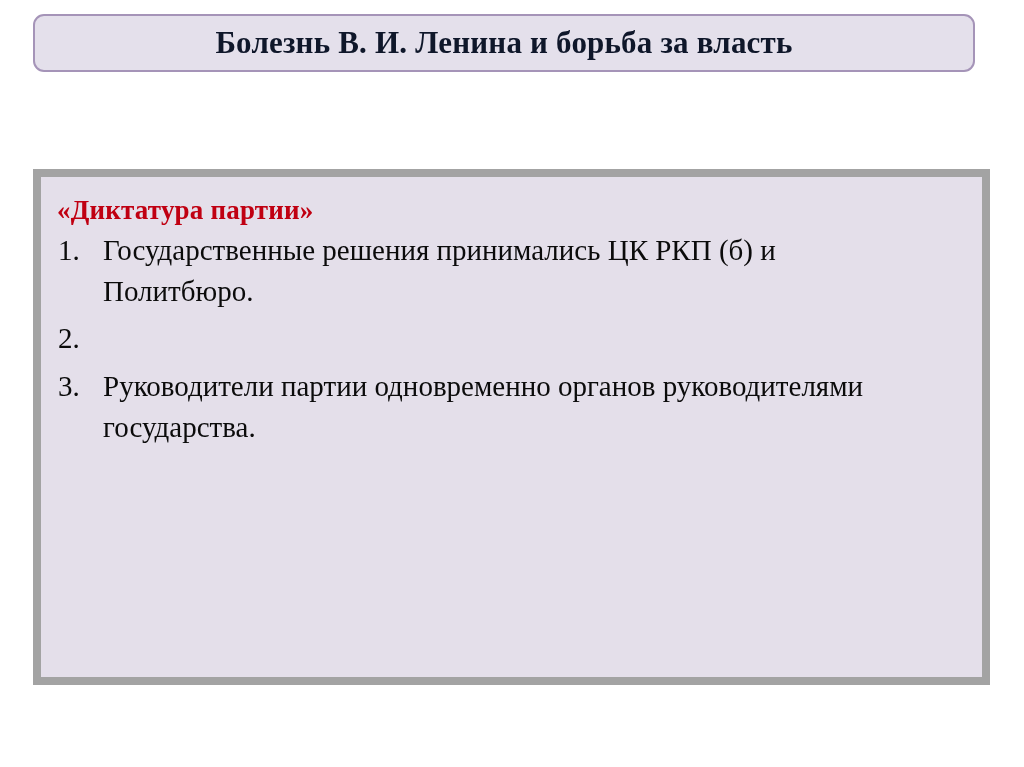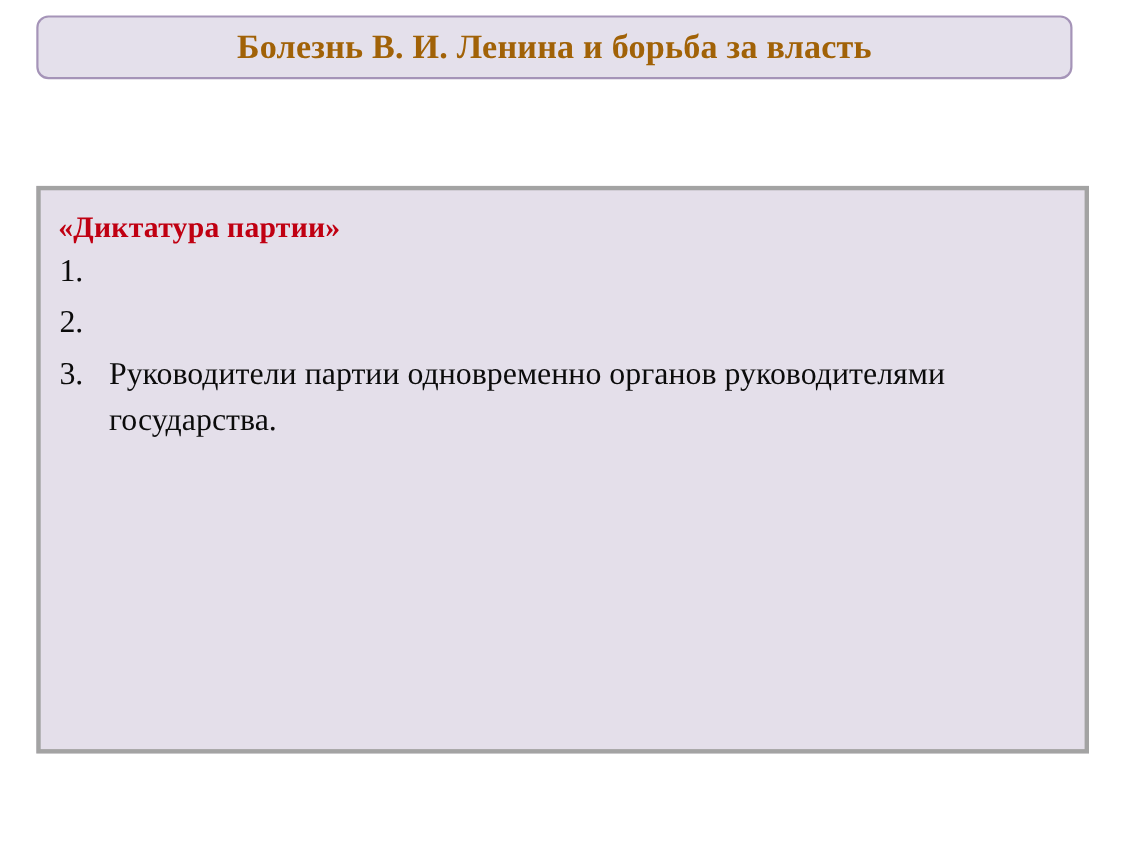--- a/index.html
+++ b/index.html
@@ -37,36 +37,36 @@
     border-radius: 11px;
     display: flex;
     align-items: center;
     justify-content: center;
   }
   .title-text {
     font-family: "Liberation Serif", "DejaVu Serif", serif;
     font-weight: bold;
     font-size: 31px;
     line-height: 1.05;
-    color: #a16207;
+    color: #0f172a;
     letter-spacing: 0.2px;
     white-space: nowrap;
     text-align: left;
   }
 
   
   .content-box {
     position: absolute;
     left: 33px;
     top: 169px;
     width: 957px;
     height: 516px;
     box-sizing: border-box;
     background: #E4DFEA;
-    border: 4px solid #a3a3a3;
+    border: 8px solid #a3a3a3;
     padding: 16px 20px 10px 8px;
   }
 
   .section-heading {
     font-family: "Liberation Serif", "DejaVu Serif", serif;
     font-weight: bold;
     font-size: 27px;
     line-height: 1.15;
     color: #C00012;
     margin: 2px 0 4px 8px;
@@ -114,20 +114,21 @@
   </div>
 
   <div class="content-box">
 
     <div class="section-heading">«Диктатура партии»</div>
 
     <ol class="bullet-list">
 
       <li class="bullet-item">
         <span class="bullet-num">1.</span>
+        <span class="bullet-text">Государственные решения принимались ЦК РКП (б) и Политбюро.</span>
       </li>
 
       <li class="bullet-item">
         <span class="bullet-num">2.</span>
       </li>
 
       <li class="bullet-item">
         <span class="bullet-num">3.</span>
         <span class="bullet-text">Руководители партии одновременно органов руководителями государства.</span>
       </li>

